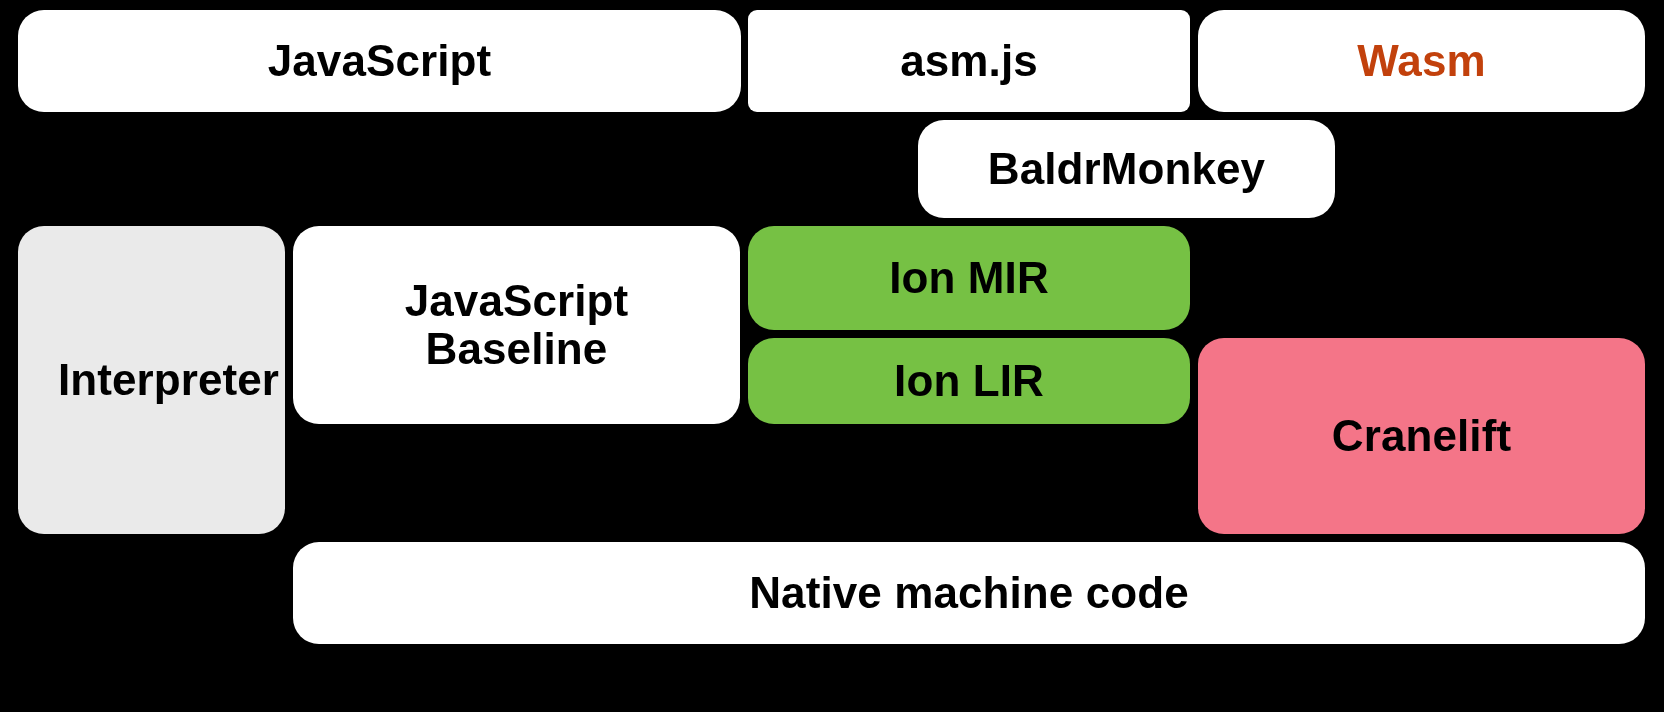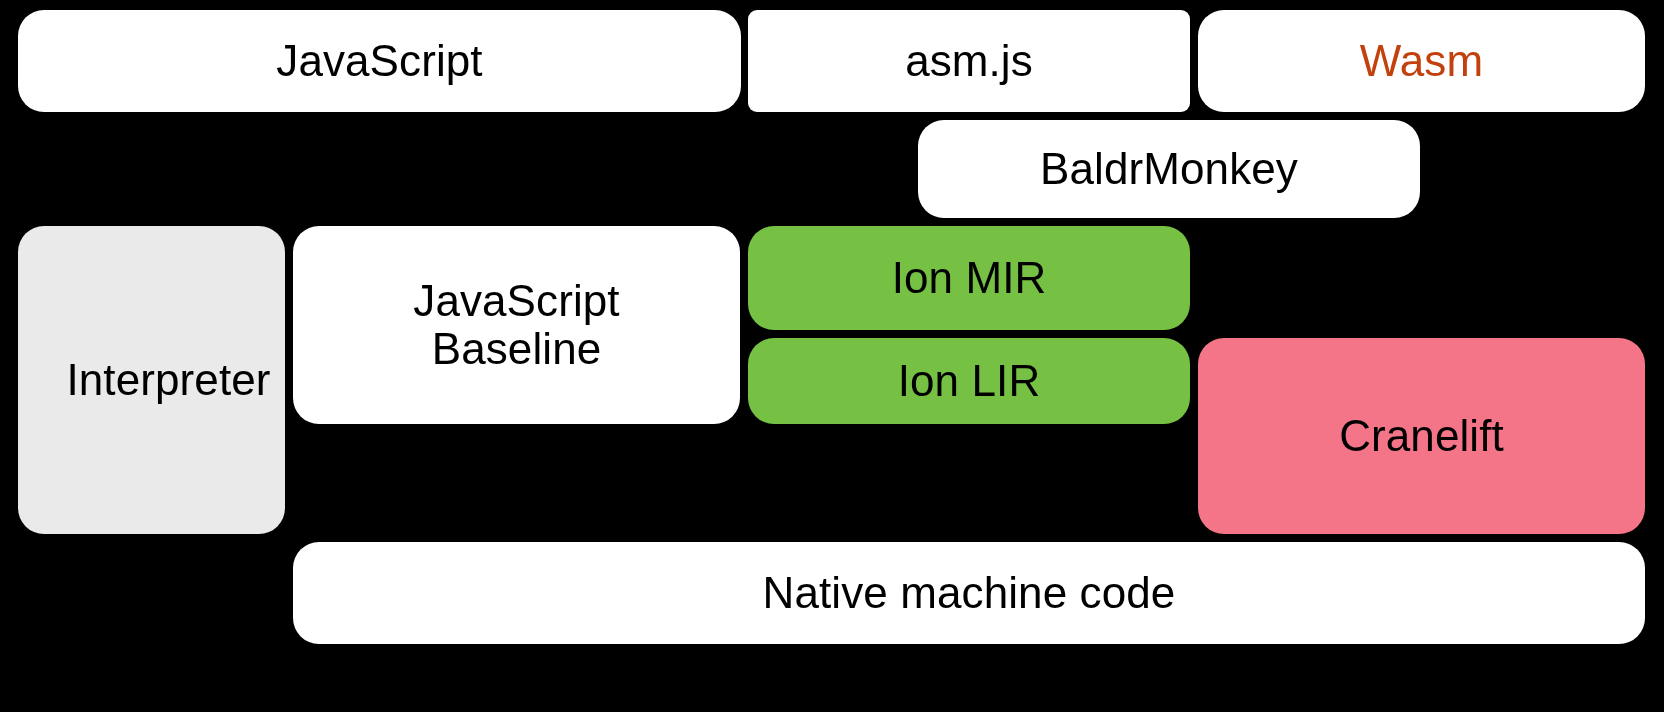--- a/index.html
+++ b/index.html
@@ -18,36 +18,36 @@
   .box {
     position: absolute;
     display: flex;
     align-items: center;
     justify-content: center;
     text-align: center;
     border-radius: 26px;
     color: #000000;
     font-size: 44px;
     line-height: 1.08;
-    font-weight: 400;
+    font-weight: 700;
     letter-spacing: 0.1px;
     box-sizing: border-box;
     padding: 0 8px;
     white-space: pre-line;
     -webkit-font-smoothing: antialiased;
   }
 </style>
 </head>
 <body>
 
 <div id="stage" style="background: rgb(0, 0, 0);">
     <div class="box" style="left: 18px; top: 10px; width: 723px; height: 102px; background: rgb(255, 255, 255); color: rgb(0, 0, 0);"><span>JavaScript</span></div>
     <div class="box" style="left: 748px; top: 10px; width: 442px; height: 102px; background: rgb(255, 255, 255); color: rgb(0, 0, 0); border-radius: 9px;"><span>asm.js</span></div>
     <div class="box" style="left: 1198px; top: 10px; width: 447px; height: 102px; background: rgb(255, 255, 255); color: #c2410c;"><span>Wasm</span></div>
-    <div class="box" style="left: 918px; top: 120px; width: 502px; height: 98px; background: rgb(255, 255, 255); color: rgb(0, 0, 0); text-align: center;"><span>BaldrMonkey</span></div>
+    <div class="box" style="left: 918px; top: 120px; width: 417px; height: 98px; background: rgb(255, 255, 255); color: rgb(0, 0, 0); text-align: center;"><span>BaldrMonkey</span></div>
     <div class="box" style="left: 18px; top: 226px; width: 267px; height: 308px; background: rgb(234, 234, 234); color: rgb(0, 0, 0); padding-left: 42px;"><span>Interpreter</span></div>
     <div class="box" style="left: 293px; top: 226px; width: 447px; height: 198px; background: rgb(255, 255, 255); color: rgb(0, 0, 0);"><span>JavaScript
 Baseline</span></div>
     <div class="box" style="left: 748px; top: 226px; width: 442px; height: 104px; background: rgb(118, 193, 68); color: rgb(0, 0, 0);"><span>Ion MIR</span></div>
     <div class="box" style="left: 748px; top: 338px; width: 442px; height: 86px; background: rgb(118, 193, 68); color: rgb(0, 0, 0);"><span>Ion LIR</span></div>
     <div class="box" style="left: 1198px; top: 338px; width: 447px; height: 196px; background: rgb(244, 117, 136); color: rgb(0, 0, 0);"><span>Cranelift</span></div>
     <div class="box" style="left: 293px; top: 542px; width: 1352px; height: 102px; background: rgb(255, 255, 255); color: rgb(0, 0, 0);"><span>Native machine code</span></div>
   </div>
 
 </body></html>

